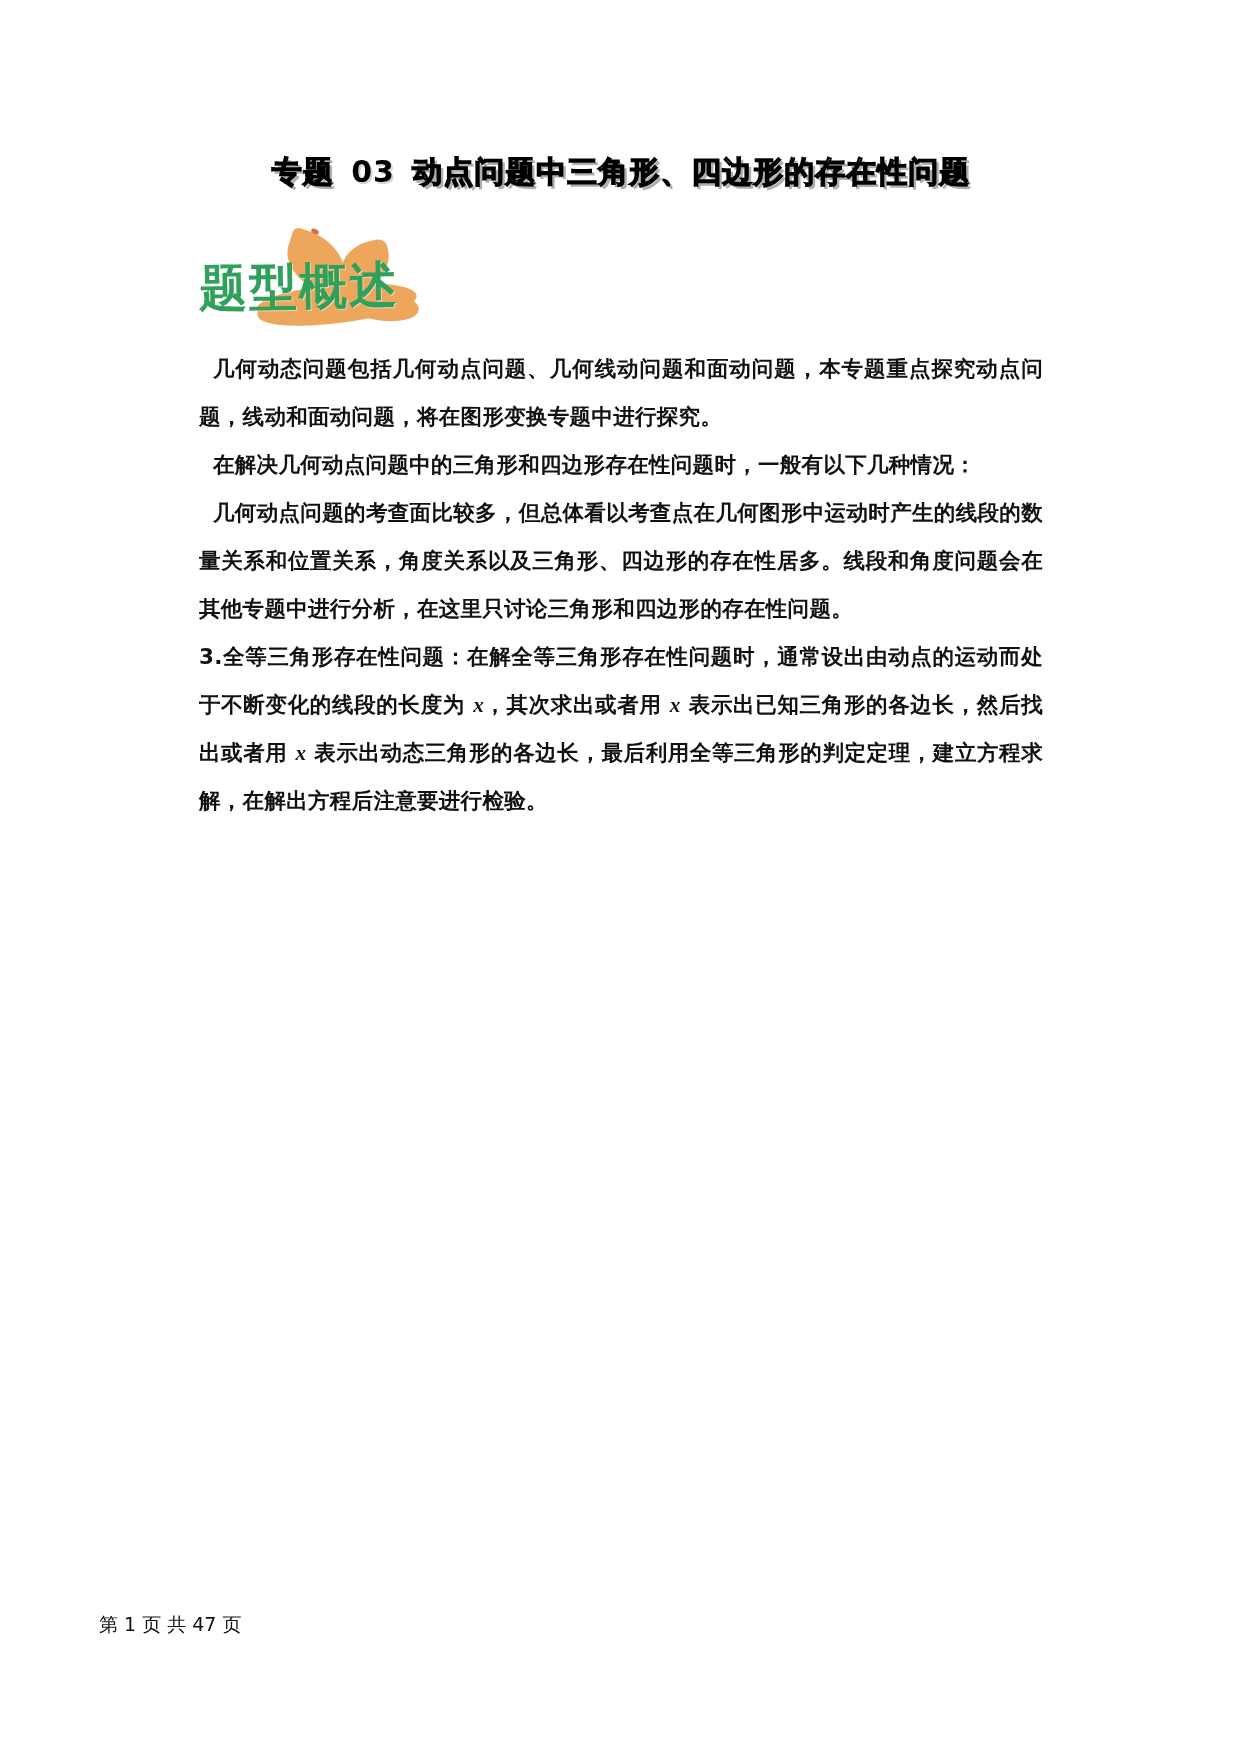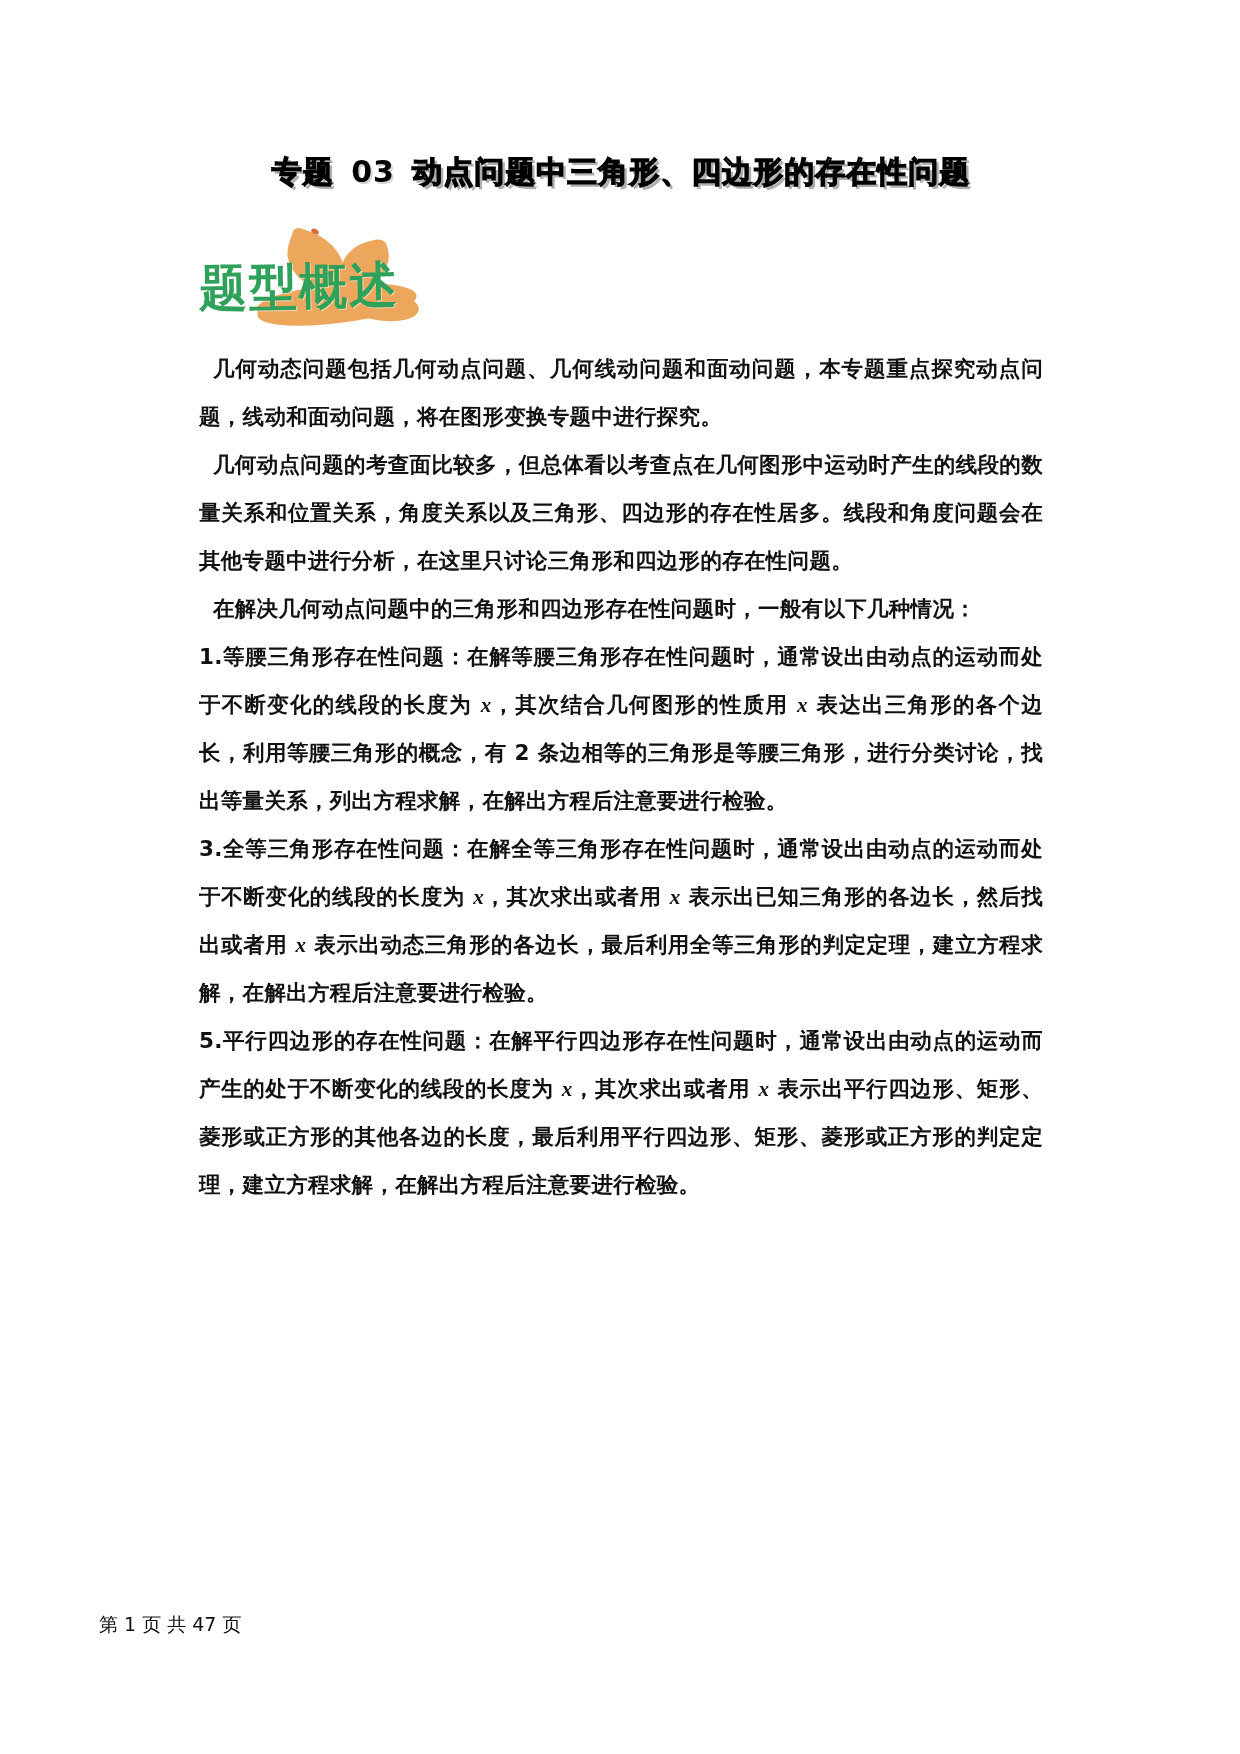--- a/index.html
+++ b/index.html
@@ -149,25 +149,23 @@
       <span class="leaf leaf-top"></span>
       <span class="leaf leaf-top2"></span>
       <span class="leaf leaf-bottom"></span>
       <span class="leaf leaf-bottom2"></span>
       <span class="spark"></span>
       <span class="stamp-text">题型概述</span>
     </div>
 
     <div class="body-text">
         <p class="indent">几何动态问题包括几何动点问题、几何线动问题和面动问题，本专题重点探究动点问题，线动和面动问题，将在图形变换专题中进行探究。</p>
+        <p class="indent">在解决几何动点问题中的三角形和四边形存在性问题时，一般有以下几种情况：</p>
         <p class="indent">几何动点问题的考查面比较多，但总体看以考查点在几何图形中运动时产生的线段的数量关系和位置关系，角度关系以及三角形、四边形的存在性居多。线段和角度问题会在其他专题中进行分析，在这里只讨论三角形和四边形的存在性问题。</p>
-        <p class="indent">在解决几何动点问题中的三角形和四边形存在性问题时，一般有以下几种情况：</p>
-        <p>1.等腰三角形存在性问题：在解等腰三角形存在性问题时，通常设出由动点的运动而处于不断变化的线段的长度为 <i class="var">x</i>，其次结合几何图形的性质用 <i class="var">x</i> 表达出三角形的各个边长，利用等腰三角形的概念，有 2 条边相等的三角形是等腰三角形，进行分类讨论，找出等量关系，列出方程求解，在解出方程后注意要进行检验。</p>
         <p>3.全等三角形存在性问题：在解全等三角形存在性问题时，通常设出由动点的运动而处于不断变化的线段的长度为 <i class="var">x</i>，其次求出或者用 <i class="var">x</i> 表示出已知三角形的各边长，然后找出或者用 <i class="var">x</i> 表示出动态三角形的各边长，最后利用全等三角形的判定定理，建立方程求解，在解出方程后注意要进行检验。</p>
-        <p>5.平行四边形的存在性问题：在解平行四边形存在性问题时，通常设出由动点的运动而产生的处于不断变化的线段的长度为 <i class="var">x</i>，其次求出或者用 <i class="var">x</i> 表示出平行四边形、矩形、菱形或正方形的其他各边的长度，最后利用平行四边形、矩形、菱形或正方形的判定定理，建立方程求解，在解出方程后注意要进行检验。</p>
       </div>
 
   </div>
 
   <div class="footer">
     <span>第 1 页 共 47 页</span>
   </div>
 </div>
 
 </body></html>

